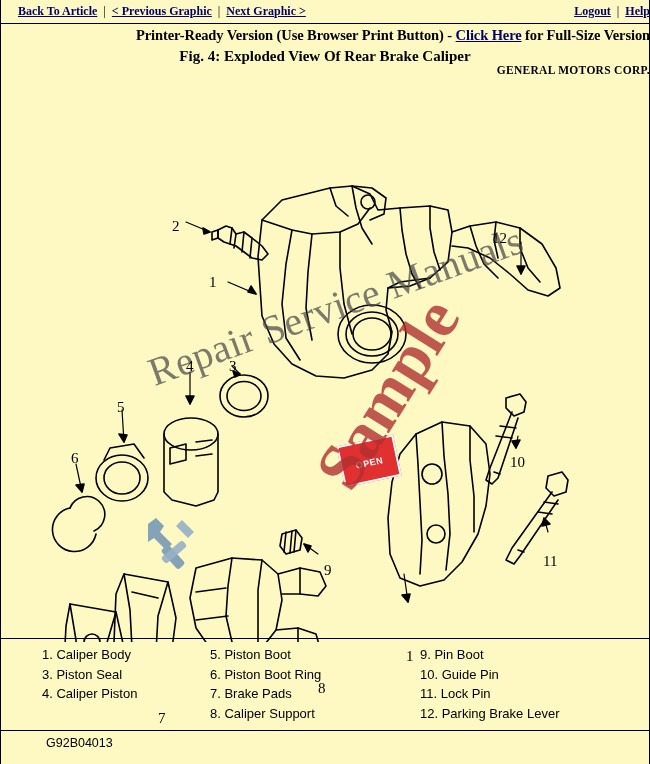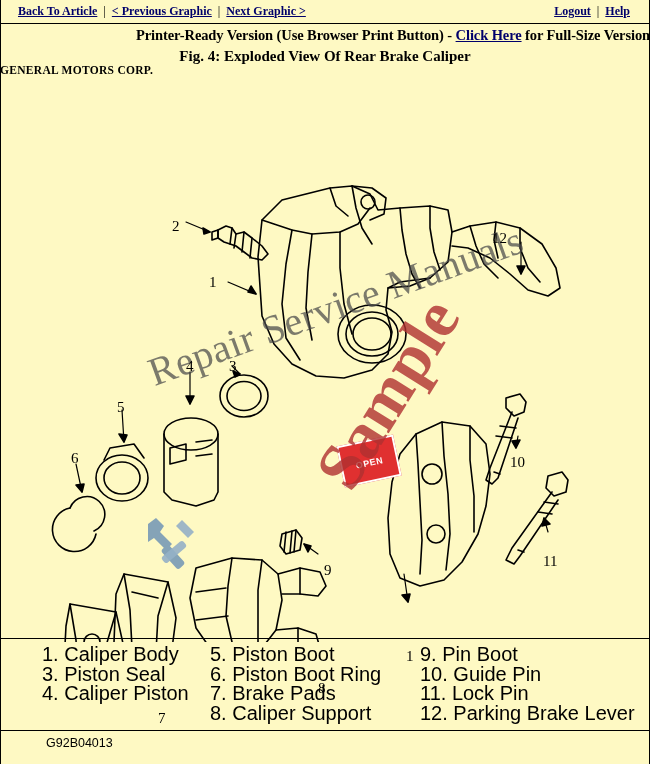--- a/index.html
+++ b/index.html
@@ -26,21 +26,21 @@
     font-family: "Liberation Serif", serif;
     font-size: 12.5px;
   }
   .topnav-left {
     position: absolute;
     left: 18px; top: 4px;
     white-space: nowrap;
   }
   .topnav-right {
     position: absolute;
-    right: 20px; top: 4px;
+    right: 0; top: 4px;
     white-space: nowrap;
   }
   .navlink {
     color: #00006b;
     text-decoration: underline;
     cursor: pointer;
     font-weight: bold;
     font-size: 12px;
   }
   .sep {
@@ -70,21 +70,21 @@
     top: 48px; left: 0;
     width: 650px;
     text-align: center;
     font-size: 15px;
     font-weight: bold;
   }
   .corp-line {
     position: absolute;
     top: 64px; left: 0;
     width: 650px;
-    text-align: left;
+    text-align: right;
     font-size: 11.5px;
     font-weight: bold;
     letter-spacing: 0.3px;
   }
 
   
   .diagram {
     position: absolute;
     top: 82px; left: 0;
     width: 650px; height: 560px;
@@ -148,21 +148,21 @@
     font-size: 15px;
     color: #000;
   }
 
   
   .legend {
     position: absolute;
     left: 0; top: 645px;
     width: 650px; height: 90px;
     font-family: "Liberation Sans", sans-serif;
-    font-size: 20px;
+    font-size: 13px;
   }
   .legend-col {
     position: absolute;
     top: 0;
   }
   .legend-col div { line-height: 19.5px; white-space: nowrap; }
   .col1 { left: 42px; }
   .col2 { left: 210px; }
   .col3 { left: 420px; }
 

